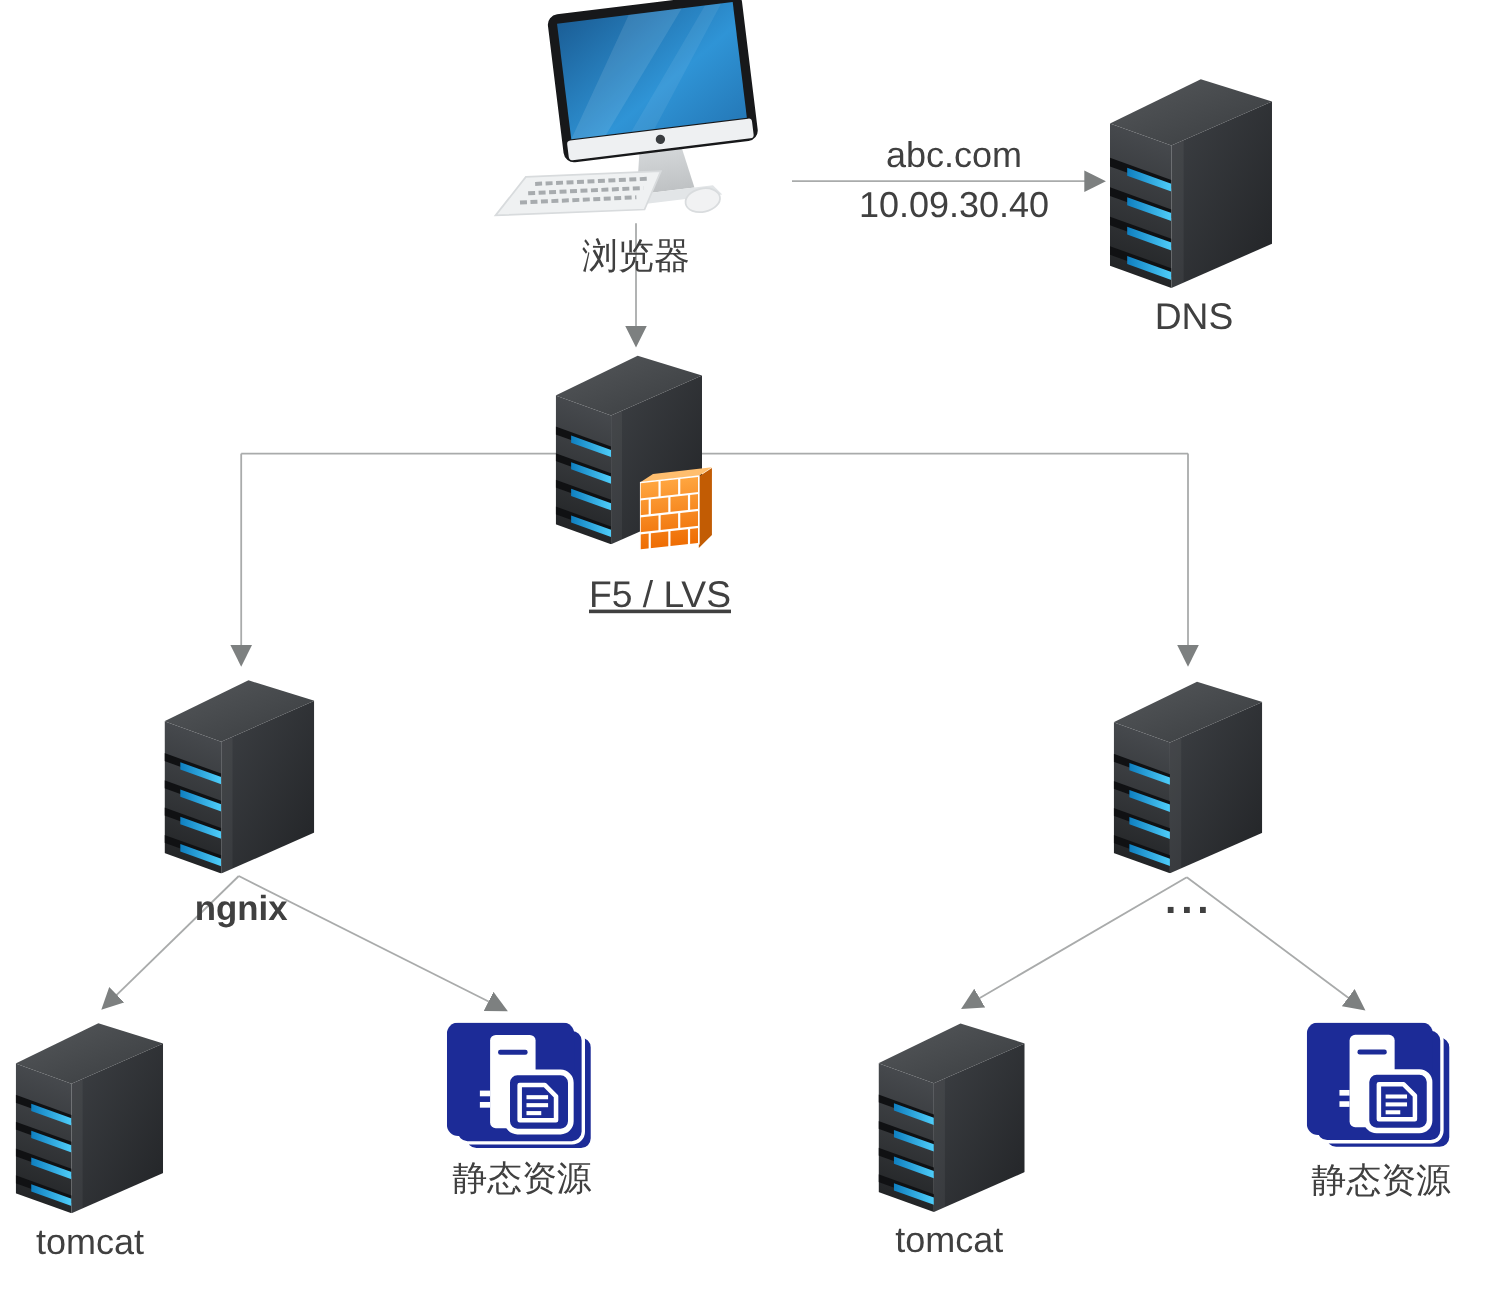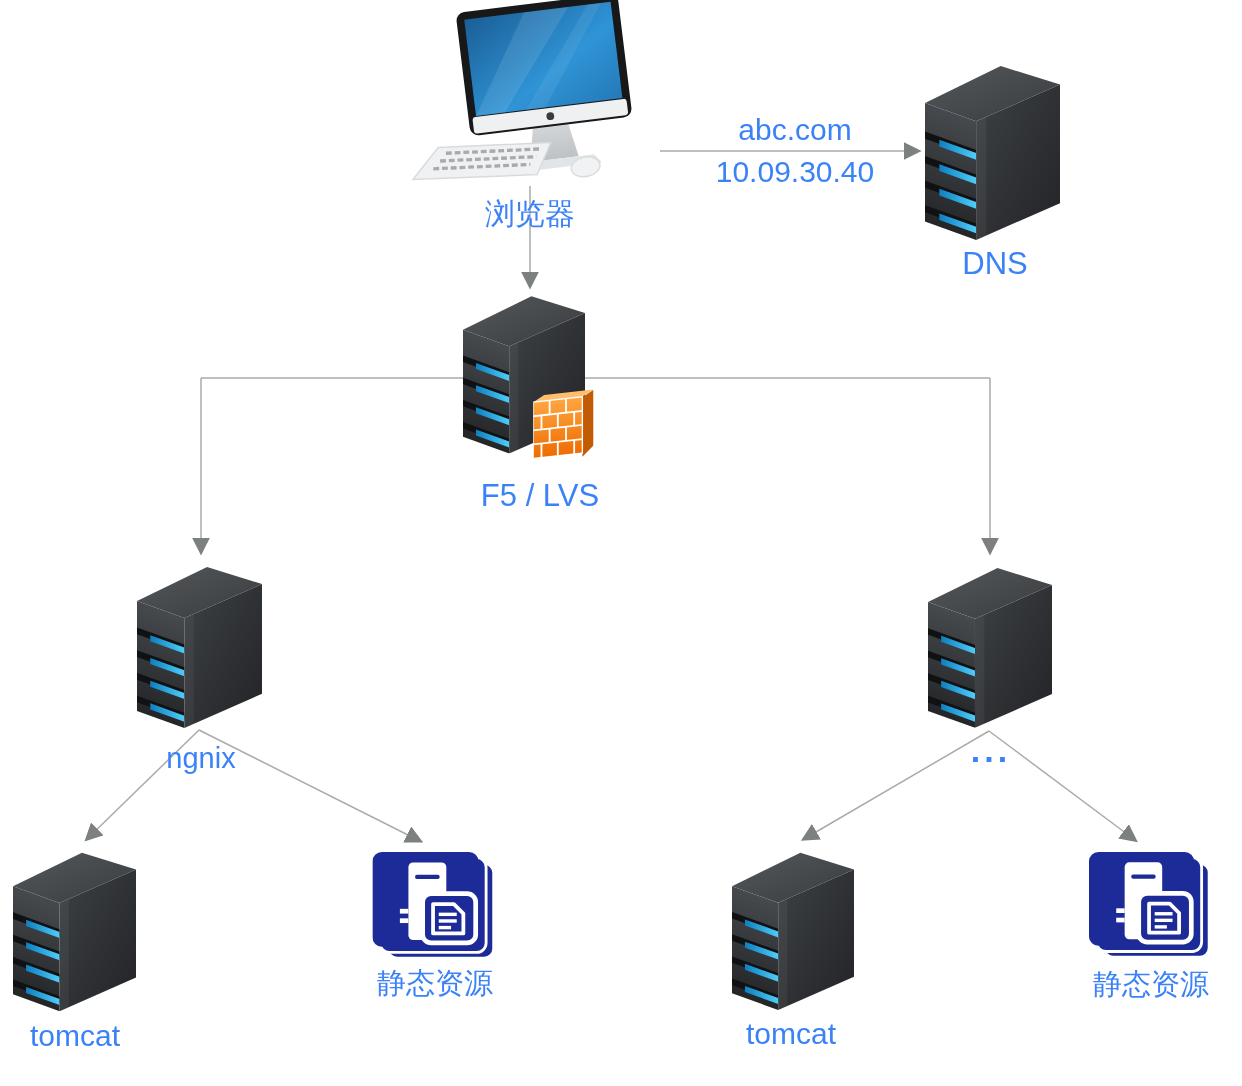--- a/index.html
+++ b/index.html
@@ -9,28 +9,28 @@
     background:#ffffff;
     font-family:"Liberation Sans","DejaVu Sans",sans-serif;
     overflow:hidden;
   }
   .edges{position:absolute;left:0;top:0;z-index:0;}
   .node{position:absolute;z-index:2;}
   .node svg{display:block;width:100%;height:100%;}
   .node-label{
     position:absolute;z-index:3;
     text-align:center;
-    color:#3b82f6;
+    color:#404040;
     white-space:nowrap;
     line-height:1.2;
   }
   .lbl-browser{left:450px;top:196px;width:160px;font-size:30px;}
   .lbl-dns{left:915px;top:245px;width:160px;font-size:31px;}
-  .lbl-f5{left:460px;top:477px;width:160px;font-size:31px;}
-  .lbl-nginx{left:121px;top:741px;width:160px;font-size:29px;}
+  .lbl-f5{left:470px;top:477px;width:160px;font-size:31px;text-decoration:underline;}
+  .lbl-nginx{left:121px;top:741px;width:160px;font-size:29px;font-weight:bold;}
   .lbl-dots{left:911px;top:730px;width:160px;font-size:34px;font-weight:bold;letter-spacing:4px;}
   .lbl-tomcat-left{left:-5px;top:1018px;width:160px;font-size:30px;}
   .lbl-tomcat-right{left:711px;top:1016px;width:160px;font-size:30px;}
   .lbl-static-left{left:355px;top:966px;width:160px;font-size:29px;}
   .lbl-static-right{left:1071px;top:967px;width:160px;font-size:29px;}
   .lbl-edge-domain{left:695px;top:112px;width:200px;font-size:30px;}
   .lbl-edge-ip{left:695px;top:154px;width:200px;font-size:30px;}
 </style>
 </head>
 <body>

